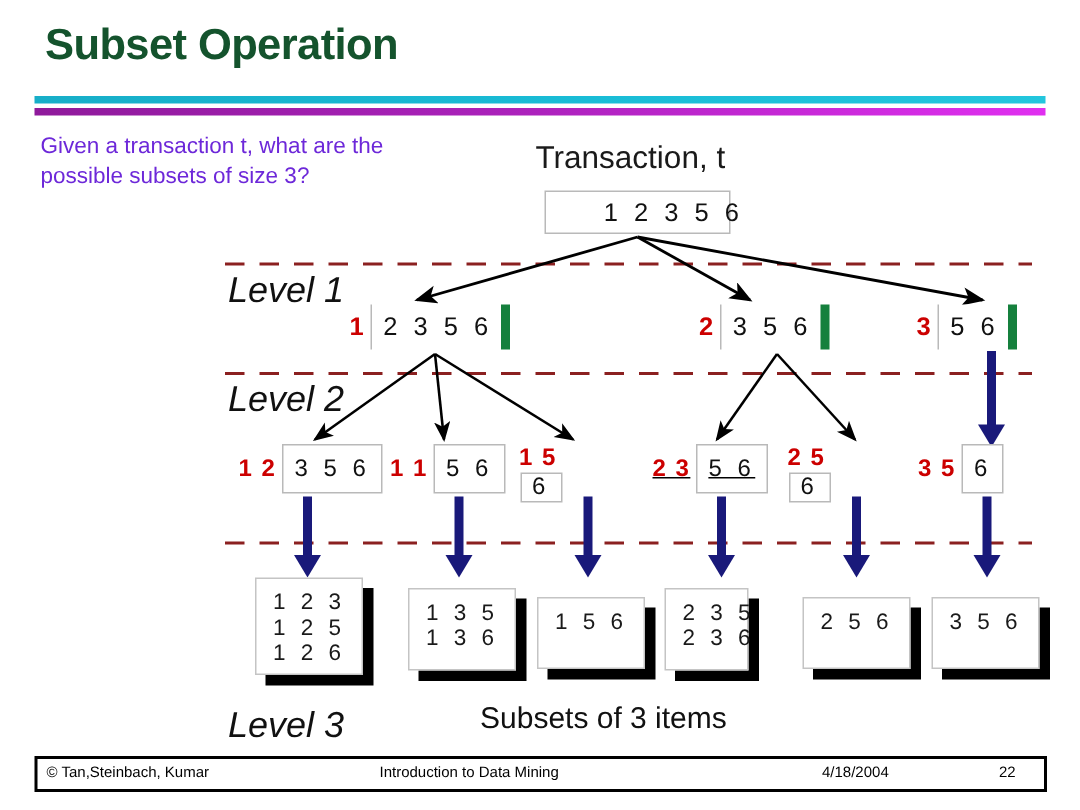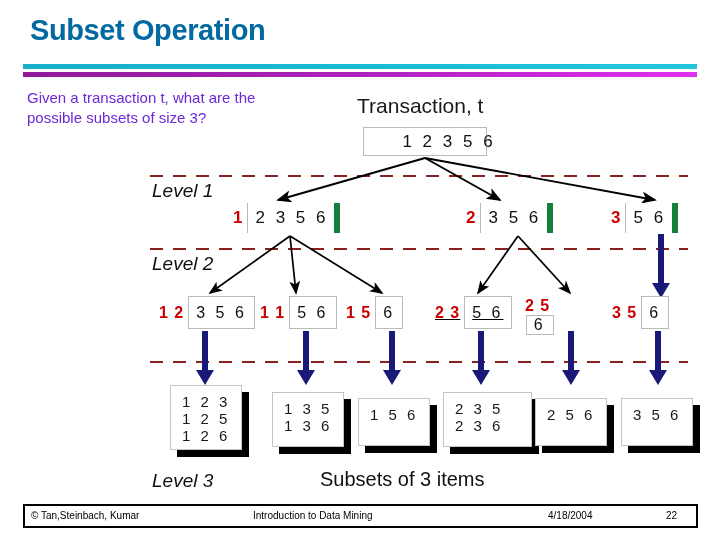--- a/index.html
+++ b/index.html
@@ -14,21 +14,21 @@
     width: 720px; height: 540px;
     background: #ffffff;
   }
 
   
   #title {
     position: absolute;
     left: 30px; top: 14px;
     font-size: 29px;
     font-weight: bold;
-    color: #0369a1;
+    color: #14532d;
     letter-spacing: -0.4px;
     white-space: nowrap;
   }
 
   
   .rule {
     position: absolute;
     left: 23px;
     width: 674px;
   }
@@ -136,21 +136,21 @@
     border: 1px solid #b9b9b9;
     padding: 0 7px;
     height: 31px;
     display: flex;
     align-items: center;
     letter-spacing: 3px;
     background: #ffffff;
   }
   #node-l2-a { left: 159px; }
   #node-l2-b { left: 260px; }
-  #node-l2-c { left: 346px; }
+  #node-l2-c { left: 346px; flex-direction: column; }
   #node-l2-d { left: 435px; text-decoration: underline; }
   #node-l2-e { left: 525px; flex-direction: column; }
   #node-l2-f { left: 612px; }
 
   
   .leaf {
     position: absolute;
     box-sizing: border-box;
     background: #ffffff;
     border: 1px solid #c4c4c4;
@@ -158,28 +158,28 @@
     font-size: 15px;
     color: #1a1a1a;
     padding: 7px 0 7px 11px;
     letter-spacing: 3px;
     line-height: 17px;
   }
   .leaf .line { display: block; white-space: nowrap; }
   #leaf-0 { left: 170px; top: 385px; width: 72px; height: 65px; }
   #leaf-1 { left: 272px; top: 392px; width: 72px; height: 55px; }
   #leaf-2 { left: 358px; top: 398px; width: 72px; height: 48px; }
-  #leaf-3 { left: 443px; top: 392px; width: 89px; height: 55px; }
+  #leaf-3 { left: 443px; top: 392px; width: 56px; height: 55px; }
   #leaf-4 { left: 535px; top: 398px; width: 72px; height: 48px; }
   #leaf-5 { left: 621px; top: 398px; width: 72px; height: 48px; }
 
   
   .level-caption {
     position: absolute;
-    font-size: 19px;
+    font-size: 24px;
     font-style: italic;
     color: #111111;
     white-space: nowrap;
   }
   #caption-l1 { left: 152px; top: 180px; }
   #caption-l2 { left: 152px; top: 253px; }
   #caption-l3 { left: 152px; top: 470px; }
 
   #caption-subsets {
     position: absolute;

